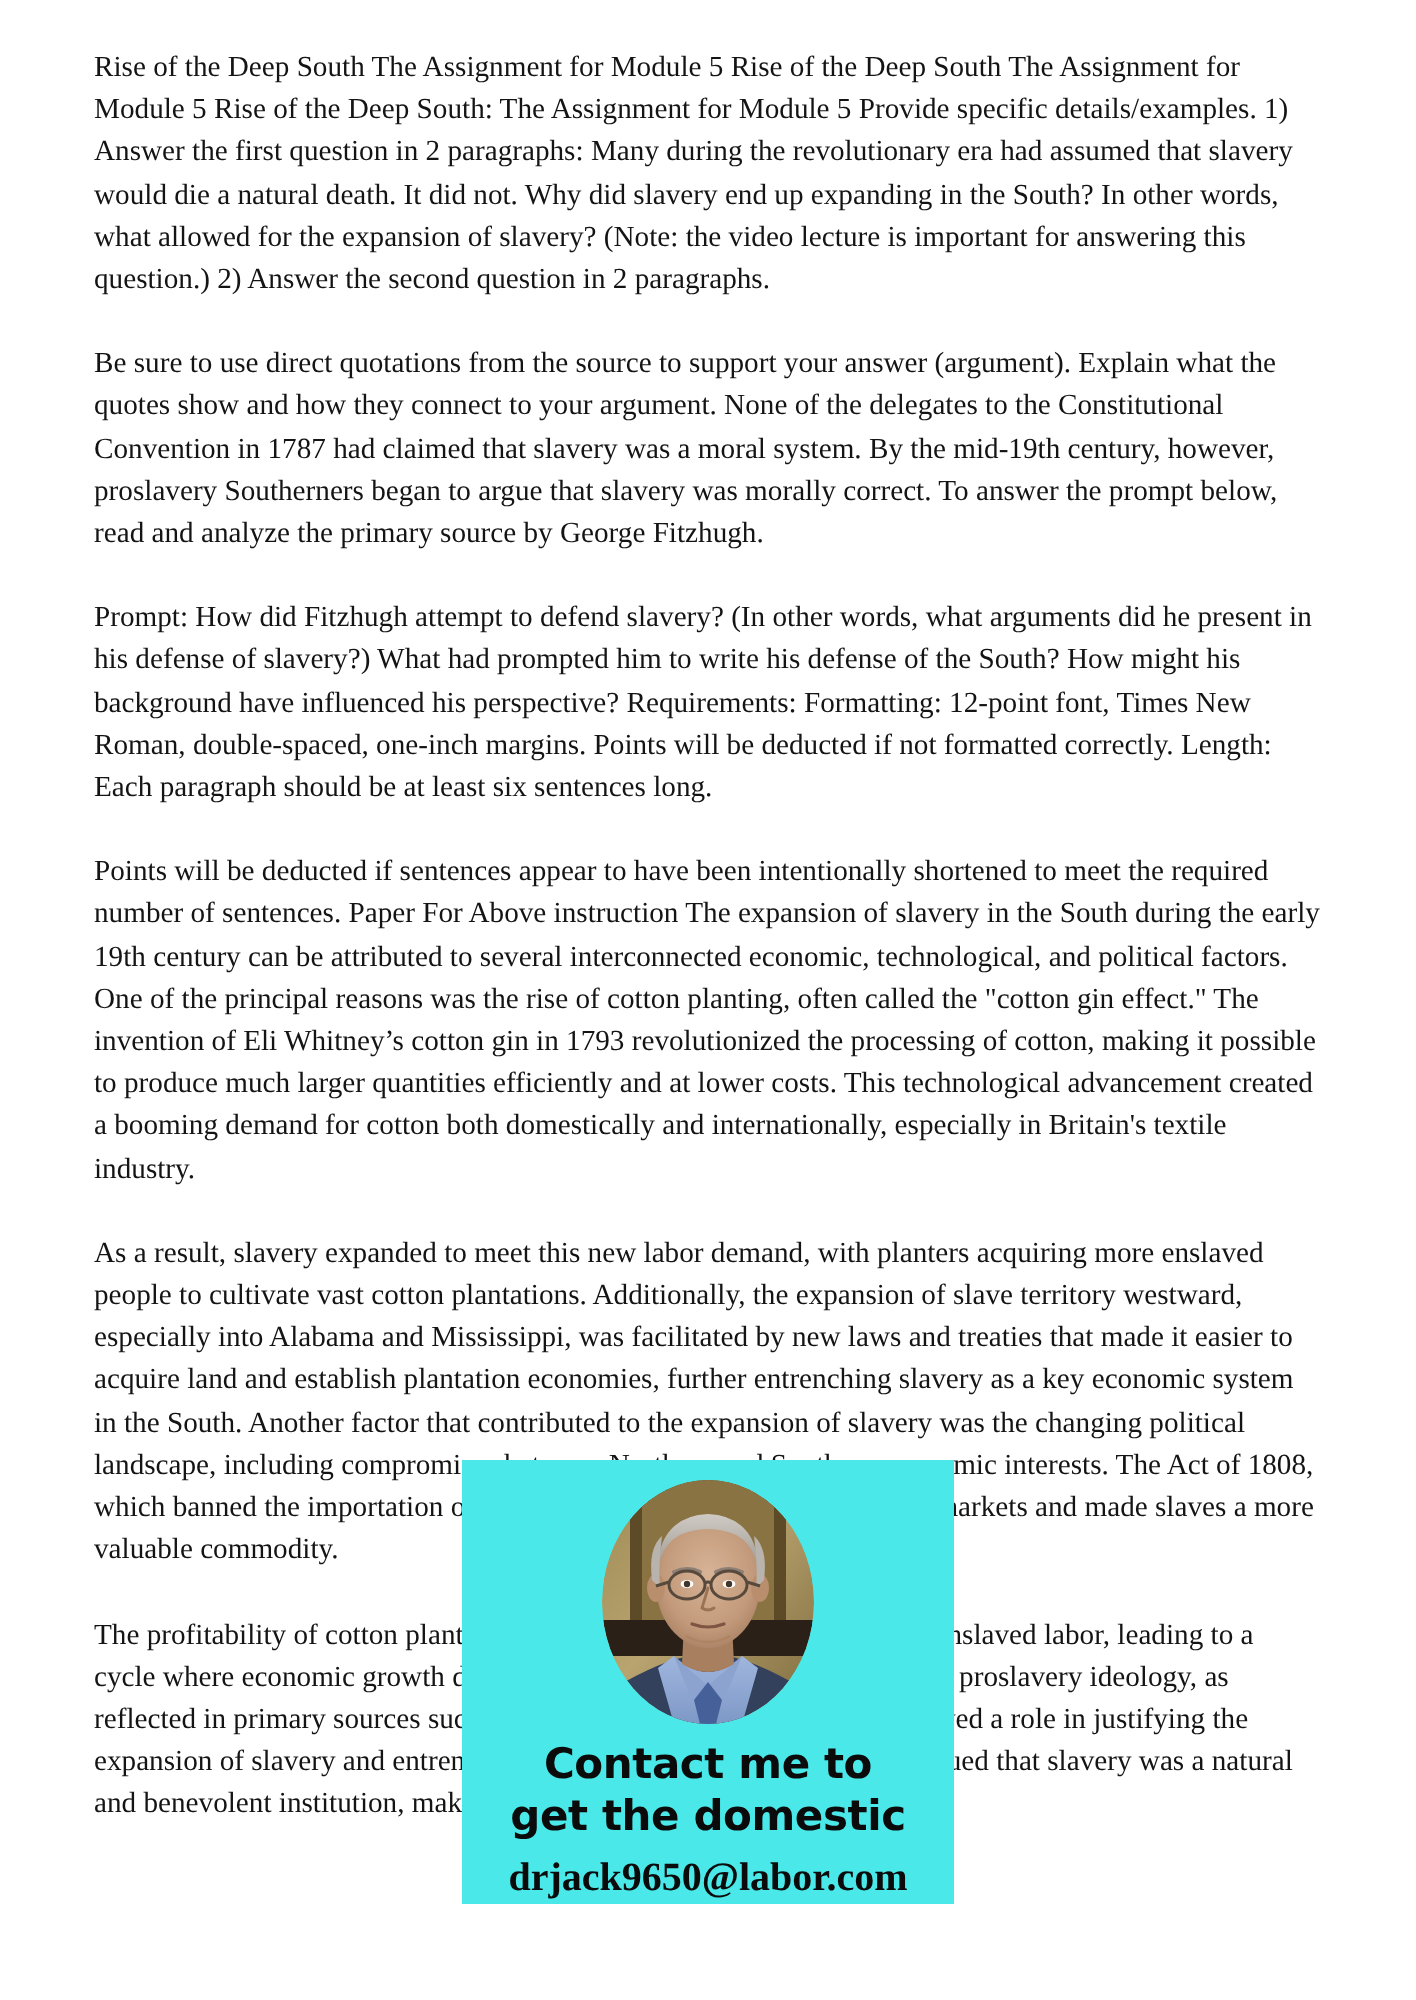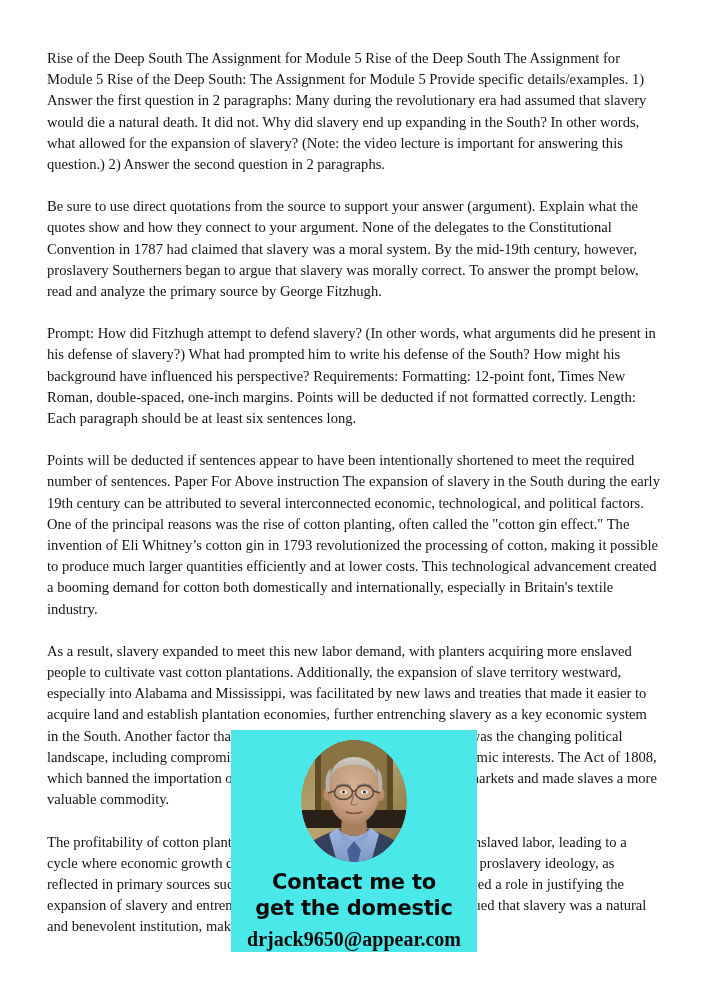--- a/index.html
+++ b/index.html
@@ -21,21 +21,21 @@
     left: 0;
     top: 0;
     width: 708px;
     height: 1000px;
     background: #ffffff;
   }
 
   #document-body {
     position: absolute;
     left: 47px;
-    top: 48px;
+    top: 24px;
     width: 614px;
   }
 
   .doc-paragraph {
     font-family: "Liberation Serif", "DejaVu Serif", serif;
     font-size: 14.6px;
     line-height: 21.2px;
     color: #141414;
     text-align: left;
     margin: 0 0 21px 0;
@@ -193,17 +193,17 @@
           <path d="M42 78 Q53 84 64 78" stroke="#a8805f" stroke-width="1.2" fill="none" opacity="0.6"></path>
         </g>
       </svg>
     </div>
 
     <div id="promo-headline">
       <span class="promo-line">Contact me to</span>
       <span class="promo-line">get the domestic</span>
     </div>
 
-    <div id="promo-email">drjack9650@appear.com</div>
+    <div id="promo-email">drjack9650@labor.com</div>
 
   </div>
 
 </div>
 
 </body></html>

